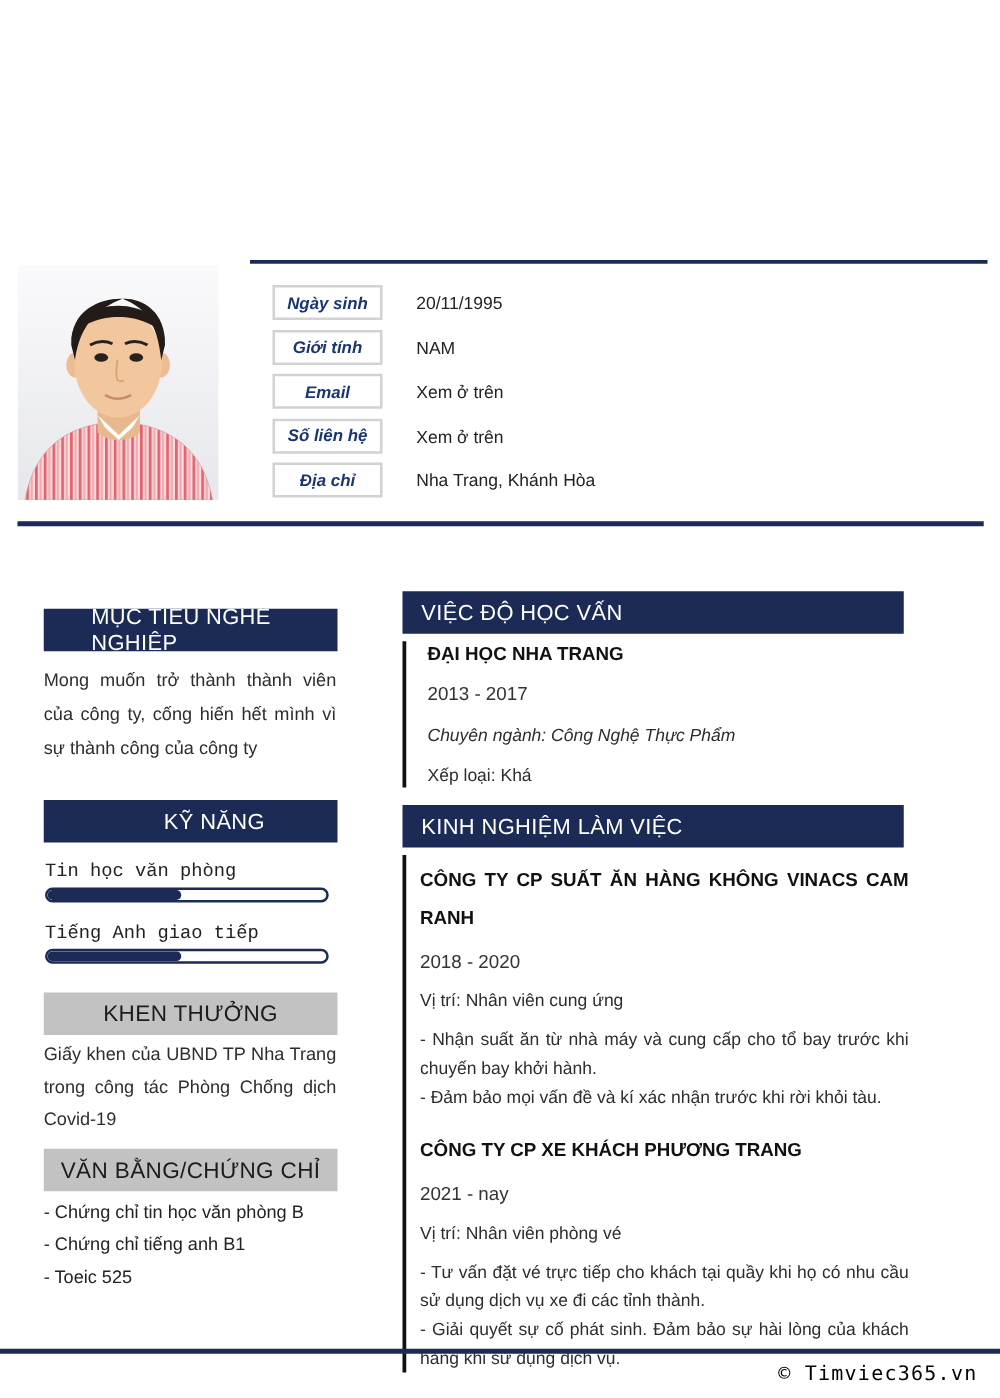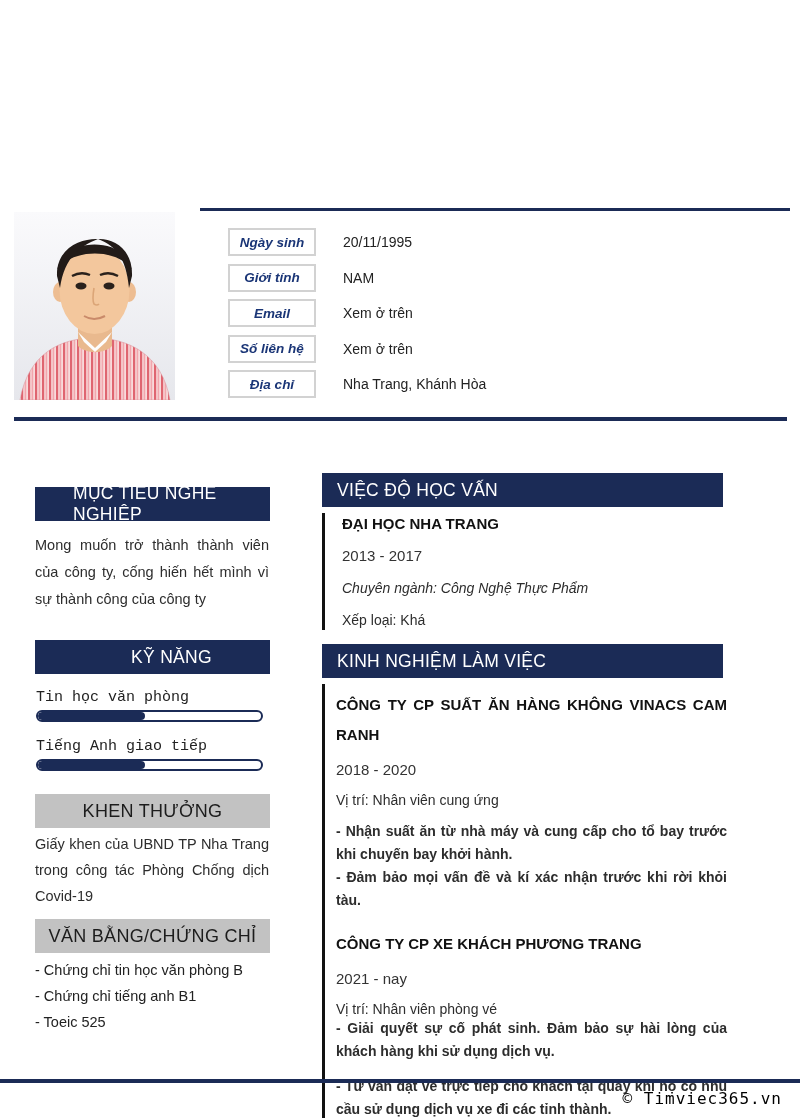--- a/index.html
+++ b/index.html
@@ -28,21 +28,21 @@
     position:absolute; left:14px; top:212px; width:161px; height:188px;
     overflow:hidden;
   }
   .profile-top-line {
     position:absolute; left:200px; top:208px; width:590px; height:3px; background:#1b2b56;
   }
   .profile-fields { position:absolute; left:200px; top:211px; width:590px; }
   .profile-row { display:flex; align-items:center; height:28px; margin-top:7.5px; }
   .profile-row:first-child { margin-top:17px; }
   .profile-label {
-    width:88px; height:28px; margin-left:28px; border:2px solid #d2d2d2; background:#fff;
+    width:88px; height:28px; margin-left:18px; border:2px solid #d2d2d2; background:#fff;
     display:flex; align-items:center; justify-content:center;
     font-size:13.5px; font-weight:bold; font-style:italic; color:#1a3576;
   }
   .profile-value { margin-left:27px; font-size:14px; color:#222; }
   .divider-1 {
     position:absolute; left:14px; top:417px; width:773px; height:4px; background:#1b2b56;
   }
   
   .sec-navy {
     background:#1b2b56; color:#ffffff; font-size:17.5px; letter-spacing:0.3px;
@@ -88,21 +88,21 @@
   .exp-header { position:absolute; left:322px; top:644px; width:401px; height:34px; }
   .exp-body {
     position:absolute; left:322px; top:684px; width:405px; min-height:378px;
     border-left:3px solid #111; padding-left:11px;
   }
   .job { margin-top:6px; }
   .job + .job { margin-top:17px; }
   .job-company { font-size:15px; font-weight:bold; color:#111; line-height:30px; text-align:justify; }
   .job-period  { font-size:15px; color:#333; margin-top:11px; }
   .job-position{ font-size:14px; color:#2d2d2d; margin-top:14px; }
-  .job-detail  { font-size:14px; color:#2d2d2d; line-height:23px; margin-top:12px; text-align:justify;font-weight:bold; }
+  .job-detail  { font-size:14px; color:#2d2d2d; line-height:23px; margin-top:12px; text-align:justify; }
   
   .footer-line { position:absolute; left:0; top:1079px; width:800px; height:4px; background:#1b2b56; }
   .watermark {
     position:absolute; right:18px; top:1089px;
     font-family:"DejaVu Sans Mono","Liberation Mono",monospace;
     font-size:16px; color:#000000; letter-spacing:1px;
   }
 </style>
 </head>
 <body>
@@ -204,21 +204,21 @@
       <div class="job-company">CÔNG TY CP SUẤT ĂN HÀNG KHÔNG VINACS CAM RANH</div>
       <div class="job-period">2018 - 2020</div>
       <div class="job-position">Vị trí: Nhân viên cung ứng</div>
       <div class="job-detail">- Nhận suất ăn từ nhà máy và cung cấp cho tổ bay trước khi chuyến bay khởi hành.</div>
       <div class="job-detail" style="margin-top:0;">- Đảm bảo mọi vấn đề và kí xác nhận trước khi rời khỏi tàu.</div>
     </div>
     <div class="job">
       <div class="job-company">CÔNG TY CP XE KHÁCH PHƯƠNG TRANG</div>
       <div class="job-period">2021 - nay</div>
       <div class="job-position">Vị trí: Nhân viên phòng vé</div>
+      <div class="job-detail">- Tư vấn đặt vé trực tiếp cho khách tại quầy khi họ có nhu cầu sử dụng dịch vụ xe đi các tỉnh thành.</div>
       <div class="job-detail" style="margin-top:0;">- Giải quyết sự cố phát sinh. Đảm bảo sự hài lòng của khách hàng khi sử dụng dịch vụ.</div>
-      <div class="job-detail">- Tư vấn đặt vé trực tiếp cho khách tại quầy khi họ có nhu cầu sử dụng dịch vụ xe đi các tỉnh thành.</div>
     </div>
   </div>
 
   <div class="footer-line"></div>
   <div class="watermark">© Timviec365.vn</div>
 
 </div>
 
 </body></html>

